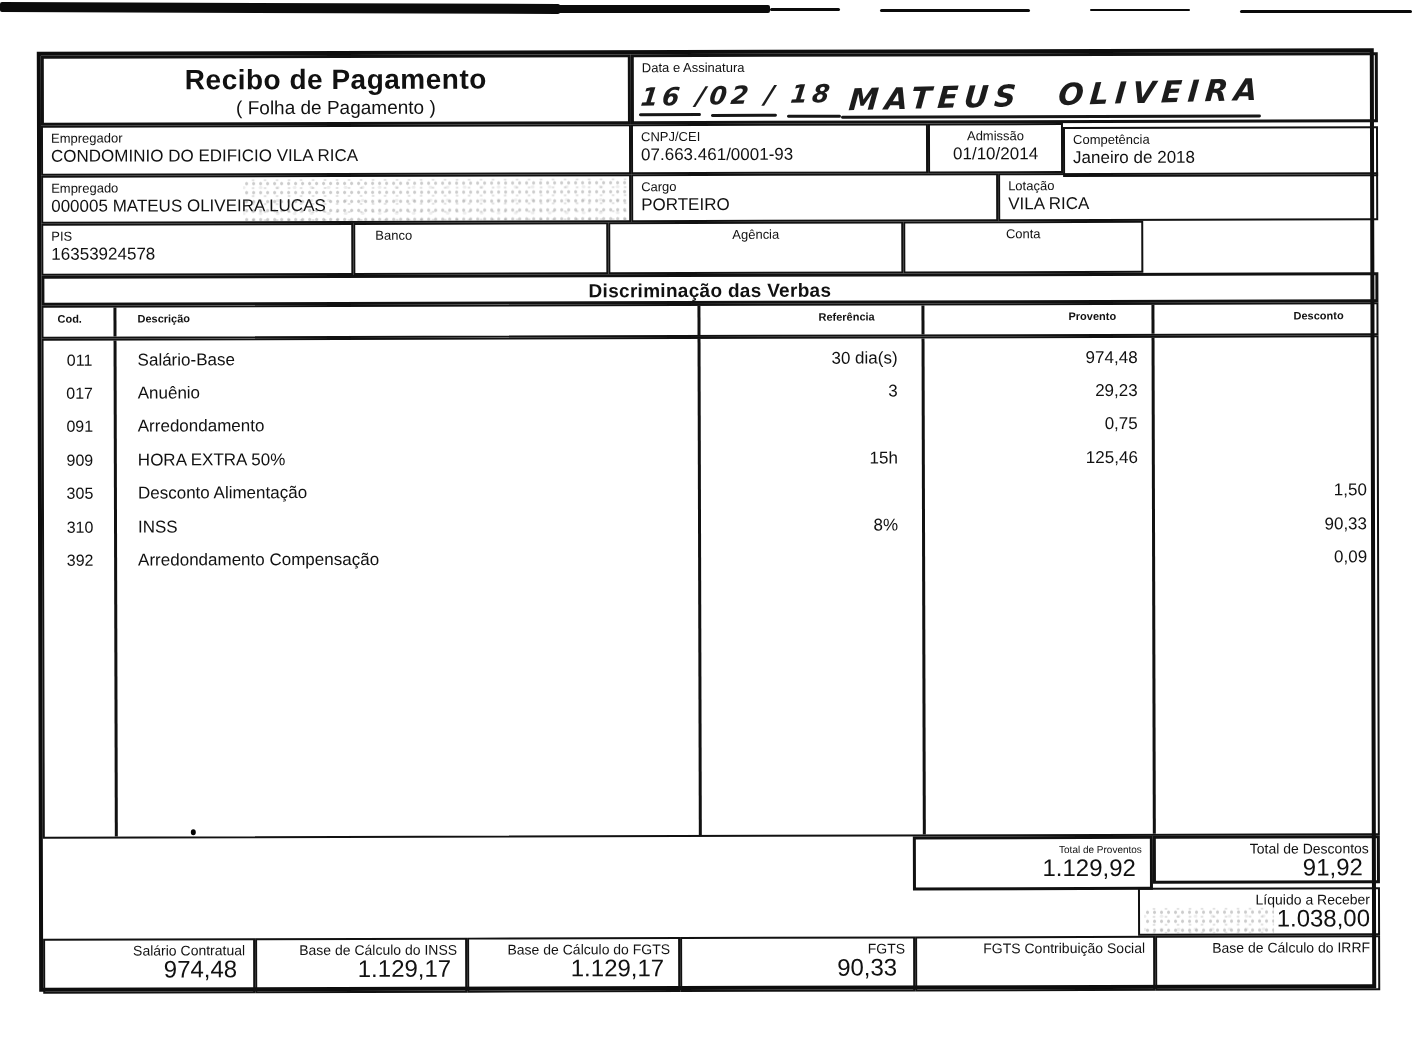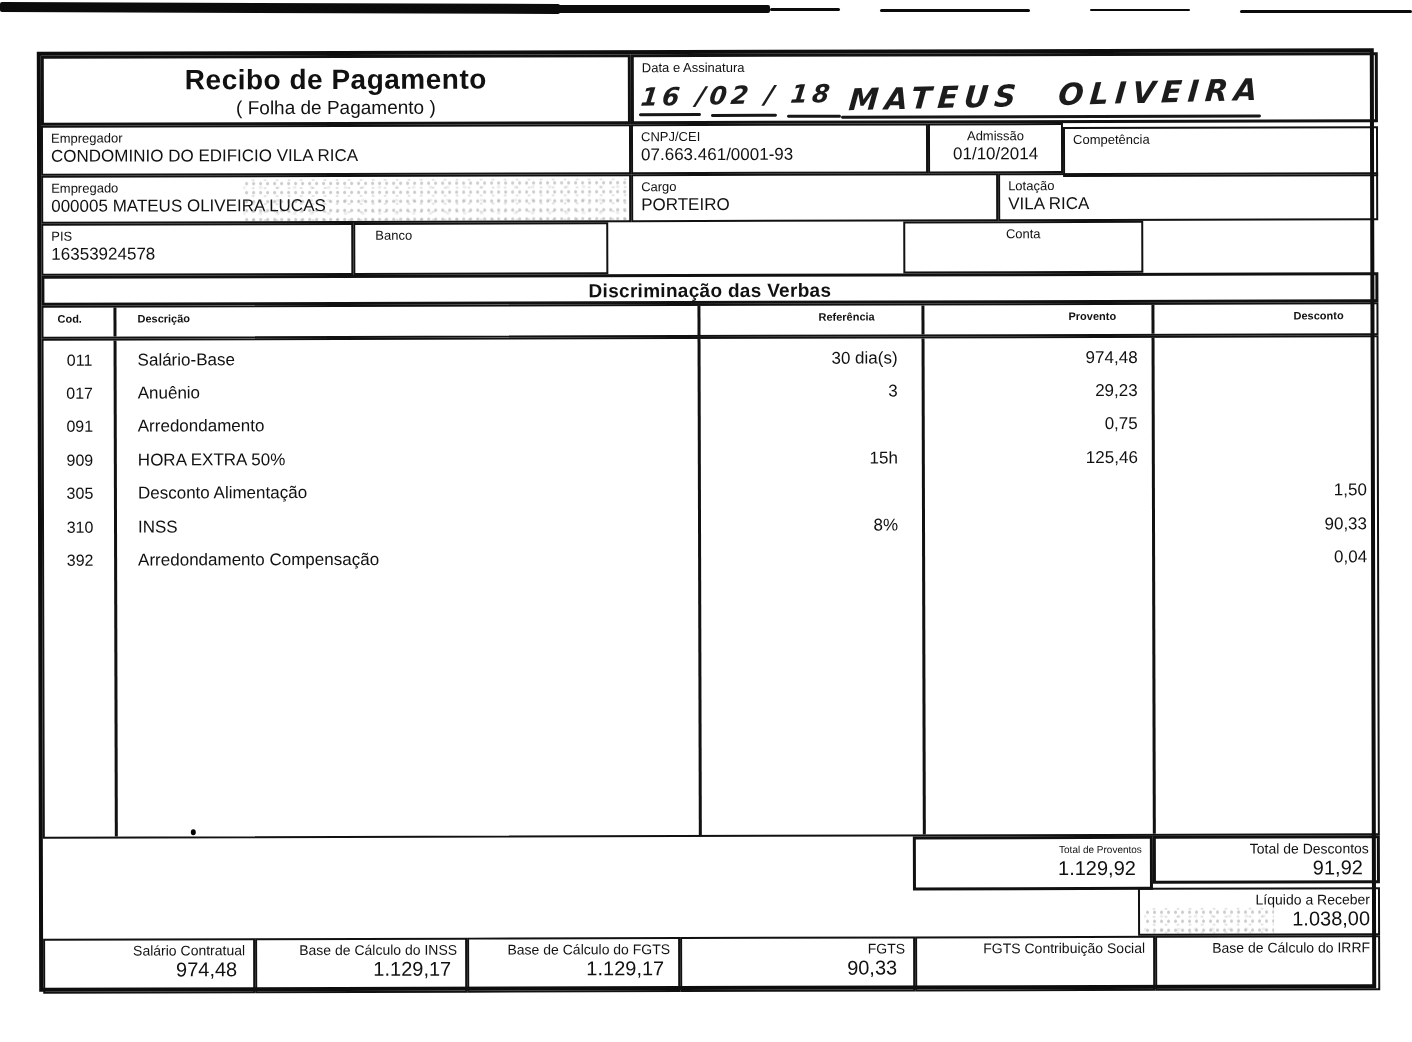--- a/index.html
+++ b/index.html
@@ -19,21 +19,21 @@
     background-position:0 0,4px 5px,9px 2px;}
 
   .doc{position:absolute;left:38px;top:50px;width:1337px;height:940px;
        border:4px solid #0d0d0d;box-sizing:border-box;transform:rotate(-0.15deg);background:#fff;}
   .box{position:absolute;border:2px solid #111;box-sizing:border-box;}
   .box.heavy{border-width:3px;}
   .lbl{font-size:13px;line-height:15px;padding:3px 8px 0 8px;white-space:nowrap;}
   .lbl.right{text-align:right;}
   .lbl.center{text-align:center;}
   .val{font-size:17px;line-height:20px;padding:1px 8px 0 8px;white-space:nowrap;}
-  .val.big{font-size:20px;font-weight:500;}
+  .val.big{font-size:24px;font-weight:500;}
   .val.right{text-align:right;}
   .val.center{text-align:center;}
 
   .doc-title{font-size:28px;font-weight:bold;text-align:center;margin-top:6px;letter-spacing:.5px;}
   .doc-subtitle{font-size:19px;text-align:center;margin-top:1px;}
 
   .hand{position:absolute;color:#1c1c1c;font-style:italic;font-weight:700;
         font-family:"DejaVu Sans",sans-serif;white-space:nowrap;}
   .hand-date{font-size:25px;letter-spacing:4px;transform:rotate(-1deg) skewX(-8deg);}
   .hand-sig{font-size:30px;letter-spacing:6px;word-spacing:20px;transform:rotate(-1.3deg) skewX(-6deg);}
@@ -88,20 +88,21 @@
     <div class="box" style="left:590px;top:70px;width:297px;height:50px;">
       <div class="lbl">CNPJ/CEI</div>
       <div class="val">07.663.461/0001-93</div>
     </div>
     <div class="box" style="left:887px;top:70px;width:135px;height:50px;">
       <div class="lbl center">Admissão</div>
       <div class="val center">01/10/2014</div>
     </div>
     <div class="box" style="left:1022px;top:74px;width:315px;height:50px;">
       <div class="lbl">Competência</div>
+      <div class="val">Janeiro de 2018</div>
     </div>
 
     <div class="box" style="left:0;top:120px;width:590px;height:48px;">
       <div class="lbl">Empregado</div>
       <div class="val">000005 MATEUS OLIVEIRA LUCAS</div>
       <div class="speckle" style="left:200px;top:2px;width:385px;height:42px;"></div>
     </div>
     <div class="box" style="left:590px;top:120px;width:367px;height:48px;">
       <div class="lbl">Cargo</div>
       <div class="val">PORTEIRO</div>
@@ -110,20 +111,24 @@
       <div class="lbl">Lotação</div>
       <div class="val">VILA RICA</div>
     </div>
 
     <div class="box" style="left:0;top:168px;width:312px;height:52px;">
       <div class="lbl">PIS</div>
       <div class="val">16353924578</div>
     </div>
     <div class="box" style="left:312px;top:168px;width:255px;height:52px;">
       <div class="lbl" style="padding-left:20px;">Banco</div>
+      <div class="val"></div>
+    </div>
+    <div class="box" style="left:567px;top:168px;width:295px;height:52px;">
+      <div class="lbl center">Agência</div>
       <div class="val"></div>
     </div>
     <div class="box" style="left:862px;top:168px;width:240px;height:52px;">
       <div class="lbl center">Conta</div>
       <div class="val"></div>
     </div>
 
     <div class="box heavy" style="left:0;top:220px;width:1337px;height:30px;">
       <div class="verbas-title">Discriminação das Verbas</div>
     </div>
@@ -186,21 +191,21 @@
             <div class="vc desc">INSS</div>
             <div class="vc ref">8%</div>
             <div class="vc prov"></div>
             <div class="vc dsc">90,33</div>
           </div>
           <div class="vrow">
             <div class="vc cod">392</div>
             <div class="vc desc">Arredondamento Compensação</div>
             <div class="vc ref"></div>
             <div class="vc prov"></div>
-            <div class="vc dsc">0,04</div>
+            <div class="vc dsc">0,09</div>
           </div>
         </div>
     </div>
     <div class="dot" style="left:148px;top:774px;"></div>
 
     <div class="box heavy" style="left:870px;top:783px;width:240px;height:54px;">
       <div class="lbl right" style="font-size:10px;">Total de Proventos</div>
       <div class="val big right" style="padding-right:14px;">1.129,92</div>
     </div>
     <div class="box heavy" style="left:1110px;top:783px;width:227px;height:48px;">

